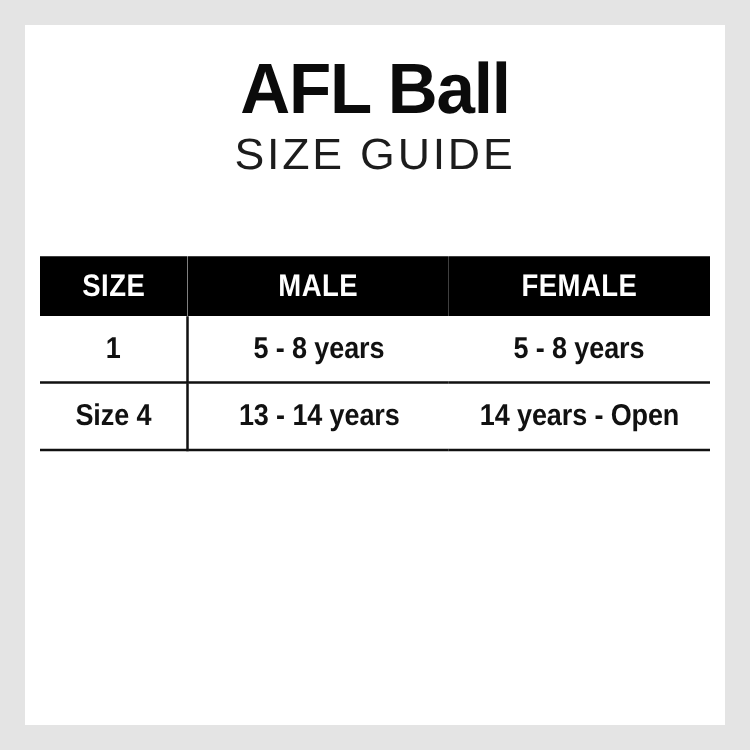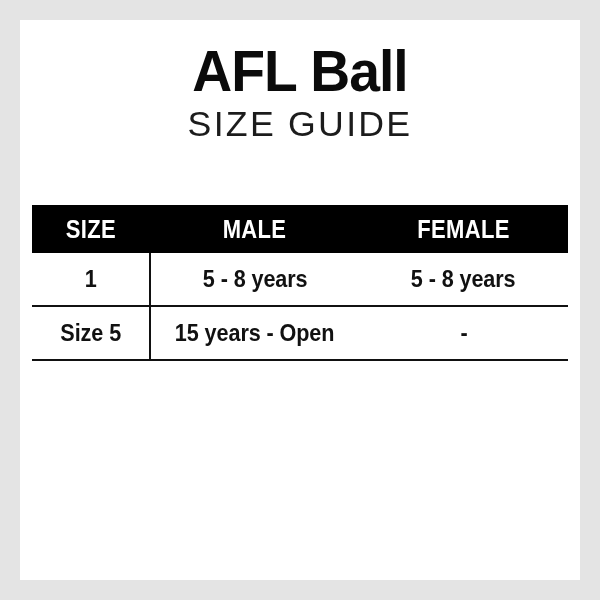--- a/index.html
+++ b/index.html
@@ -140,20 +140,20 @@
         <th>FEMALE</th>
       </tr>
     </thead>
     <tbody>
       <tr>
         <td class="col-size"><span class="shrink">1</span></td>
         <td><span class="shrink">5 - 8 years</span></td>
         <td><span class="shrink">5 - 8 years</span></td>
       </tr>
       <tr>
-        <td class="col-size"><span class="shrink">Size 5</span></td>
-        <td><span class="shrink">15 years - Open</span></td>
-        <td><span class="shrink">-</span></td>
+        <td class="col-size"><span class="shrink">Size 4</span></td>
+        <td><span class="shrink">13 - 14 years</span></td>
+        <td><span class="shrink">14 years - Open</span></td>
       </tr>
     </tbody>
   </table>
 
 </div>
 
 </body></html>

